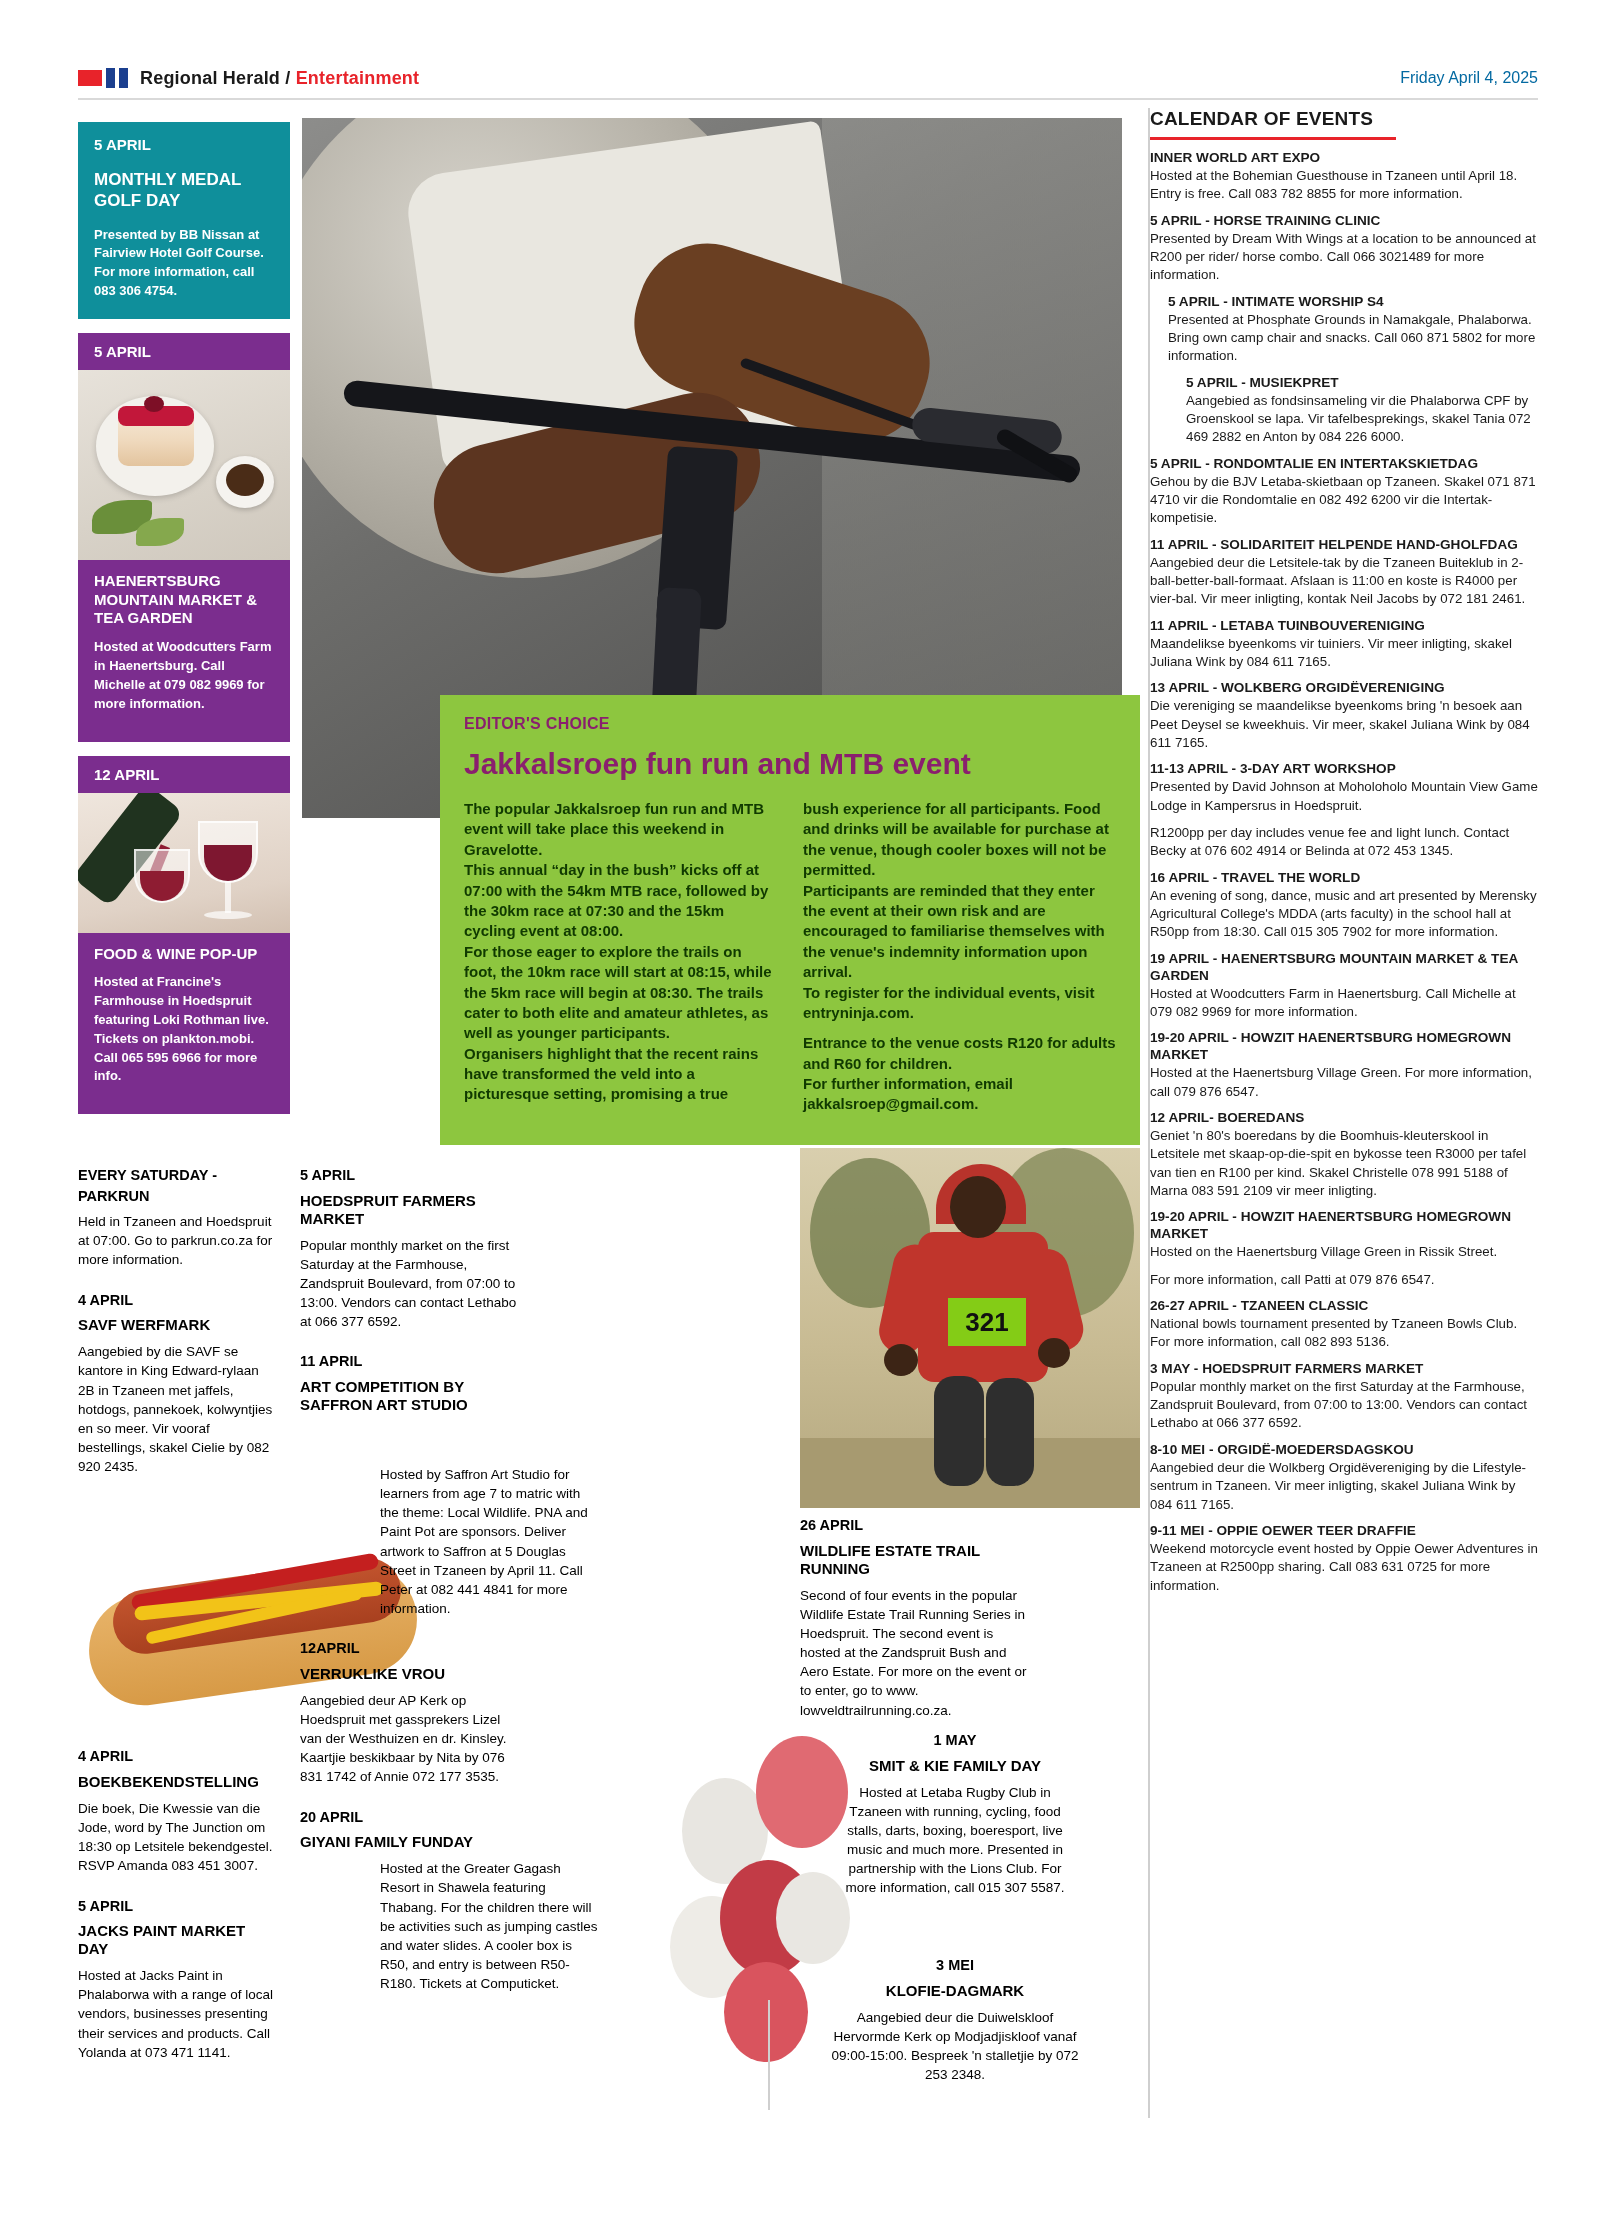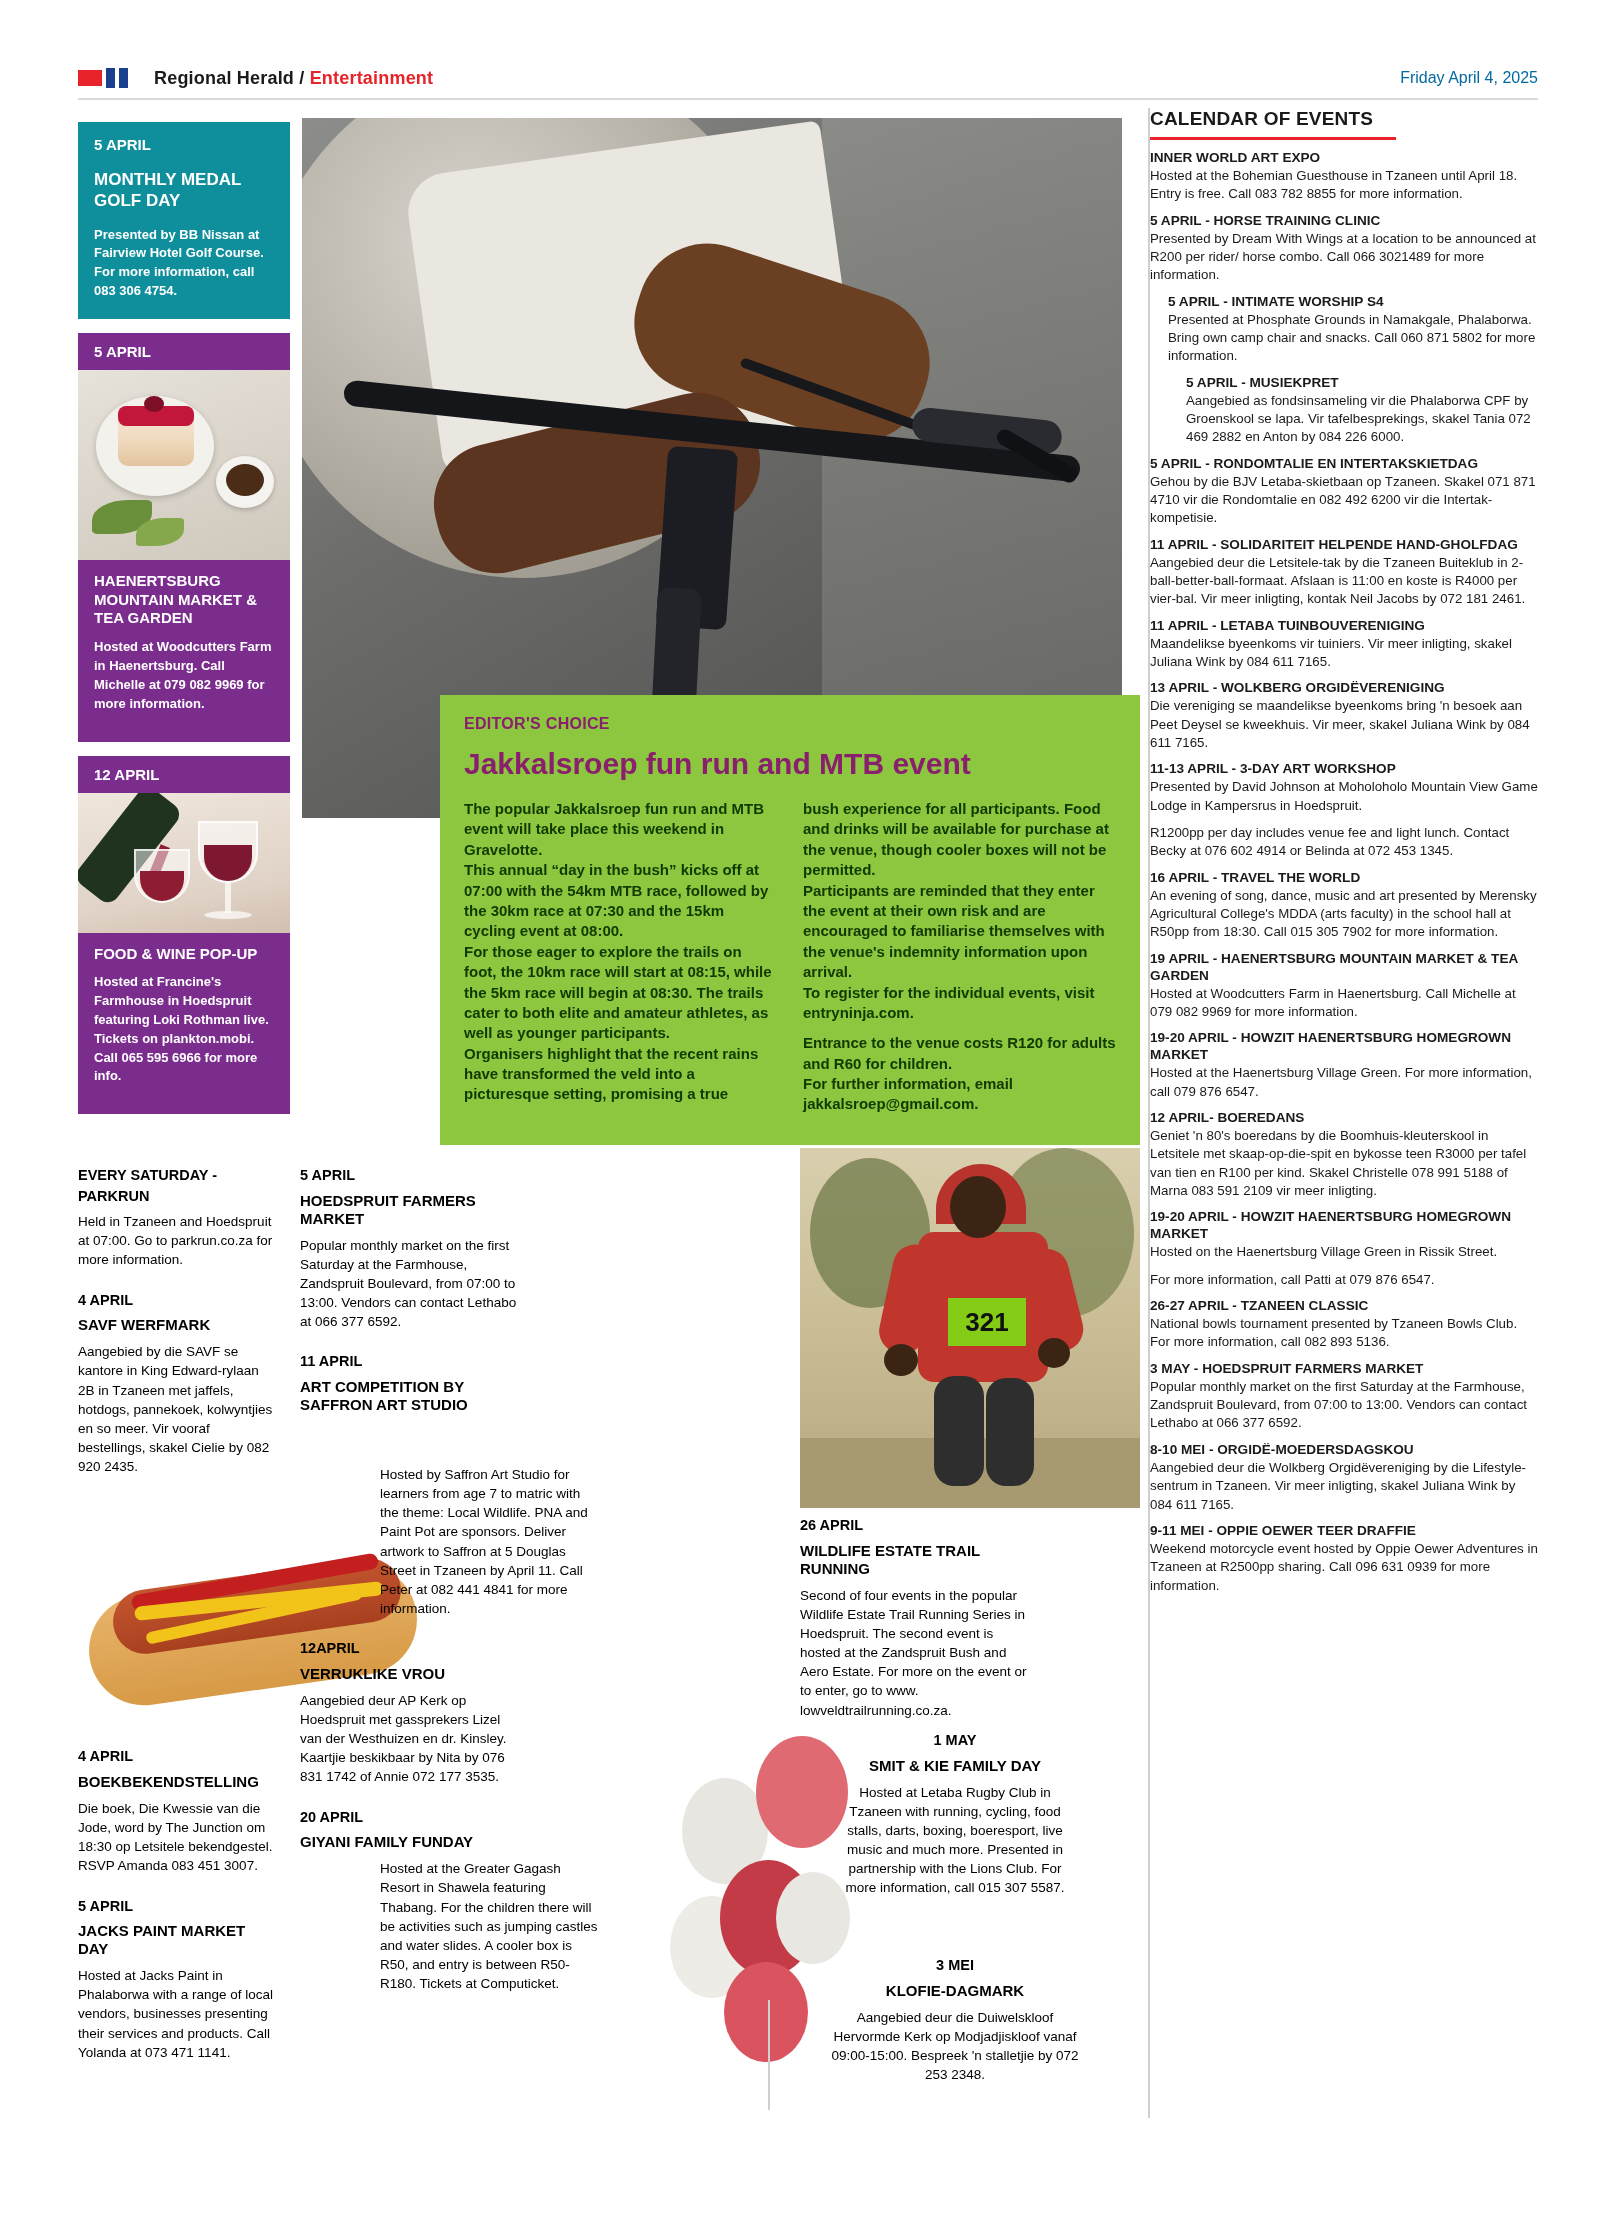--- a/index.html
+++ b/index.html
@@ -11,21 +11,21 @@
     color:#1a1a1a;
     position:relative;
     overflow:hidden;
   }
   .page { position:absolute; inset:0; }
 
   
   .masthead {
     position:absolute; left:78px; top:58px; width:1460px; height:42px;
     border-bottom:2px solid #d9d9d9;
-    display:flex; align-items:center;gap:14px;
+    display:flex; align-items:center;
   }
   .logo-marks { display:flex; gap:4px; align-items:center; margin-right:12px; }
   .logo-red { width:24px; height:16px; background:#e8232a; }
   .logo-blue { width:9px; height:20px; background:#1b3f8f; }
   .logo-blue2 { width:9px; height:20px; background:#1b3f8f; }
   .mast-title { font-size:18px; font-weight:bold; letter-spacing:.2px; }
   .mast-title .sec { color:#e8232a; }
   .mast-date { margin-left:auto; font-size:16px; color:#0369a1; }
 
   
@@ -431,18 +431,18 @@
         <div class="cal-item">
           <div class="cal-h">3 MAY - HOEDSPRUIT FARMERS MARKET</div>
           <div class="cal-p">Popular monthly market on the first Saturday at the Farmhouse, Zandspruit Boulevard, from 07:00 to 13:00. Vendors can contact Lethabo at 066 377 6592.</div>
         </div>
         <div class="cal-item">
           <div class="cal-h">8-10 MEI - ORGIDË-MOEDERSDAGSKOU</div>
           <div class="cal-p">Aangebied deur die Wolkberg Orgidëvereniging by die Lifestyle-sentrum in Tzaneen. Vir meer inligting, skakel Juliana Wink by 084 611 7165.</div>
         </div>
         <div class="cal-item">
           <div class="cal-h">9-11 MEI - OPPIE OEWER TEER DRAFFIE</div>
-          <div class="cal-p">Weekend motorcycle event hosted by Oppie Oewer Adventures in Tzaneen at R2500pp sharing. Call 096 631 0939 for more information.</div>
+          <div class="cal-p">Weekend motorcycle event hosted by Oppie Oewer Adventures in Tzaneen at R2500pp sharing. Call 083 631 0725 for more information.</div>
         </div>
       </div>
   </div>
 
 </div>
 
 </body></html>

